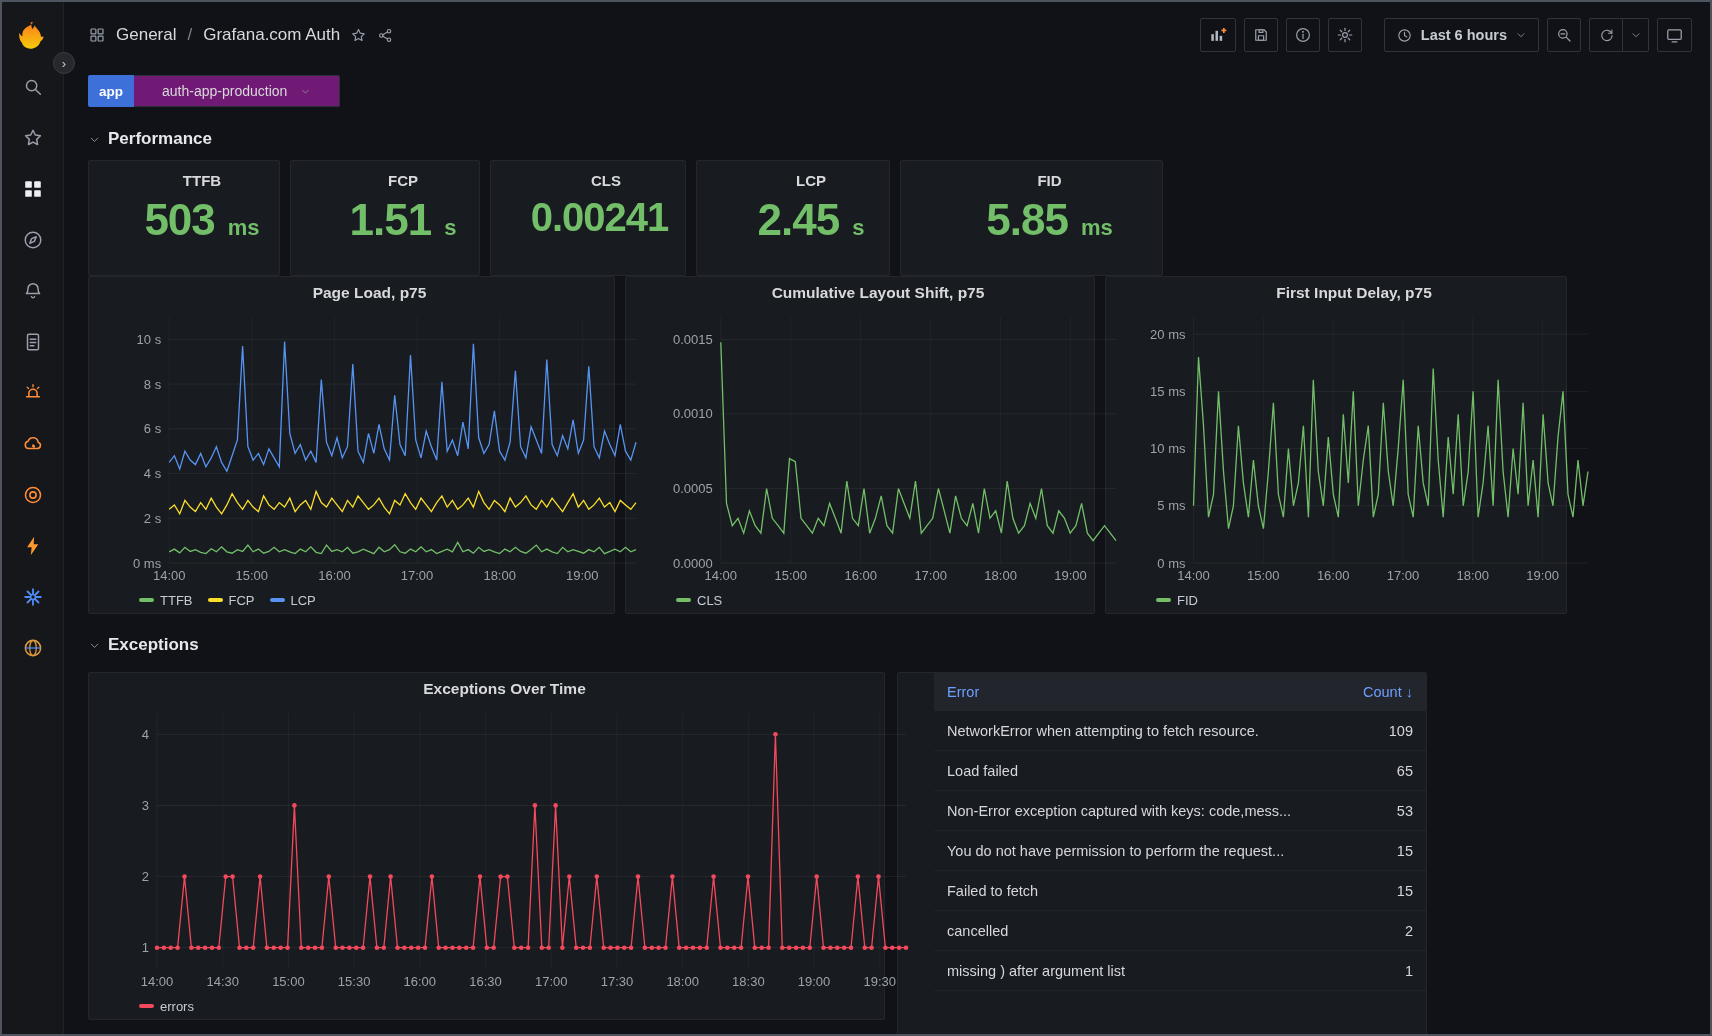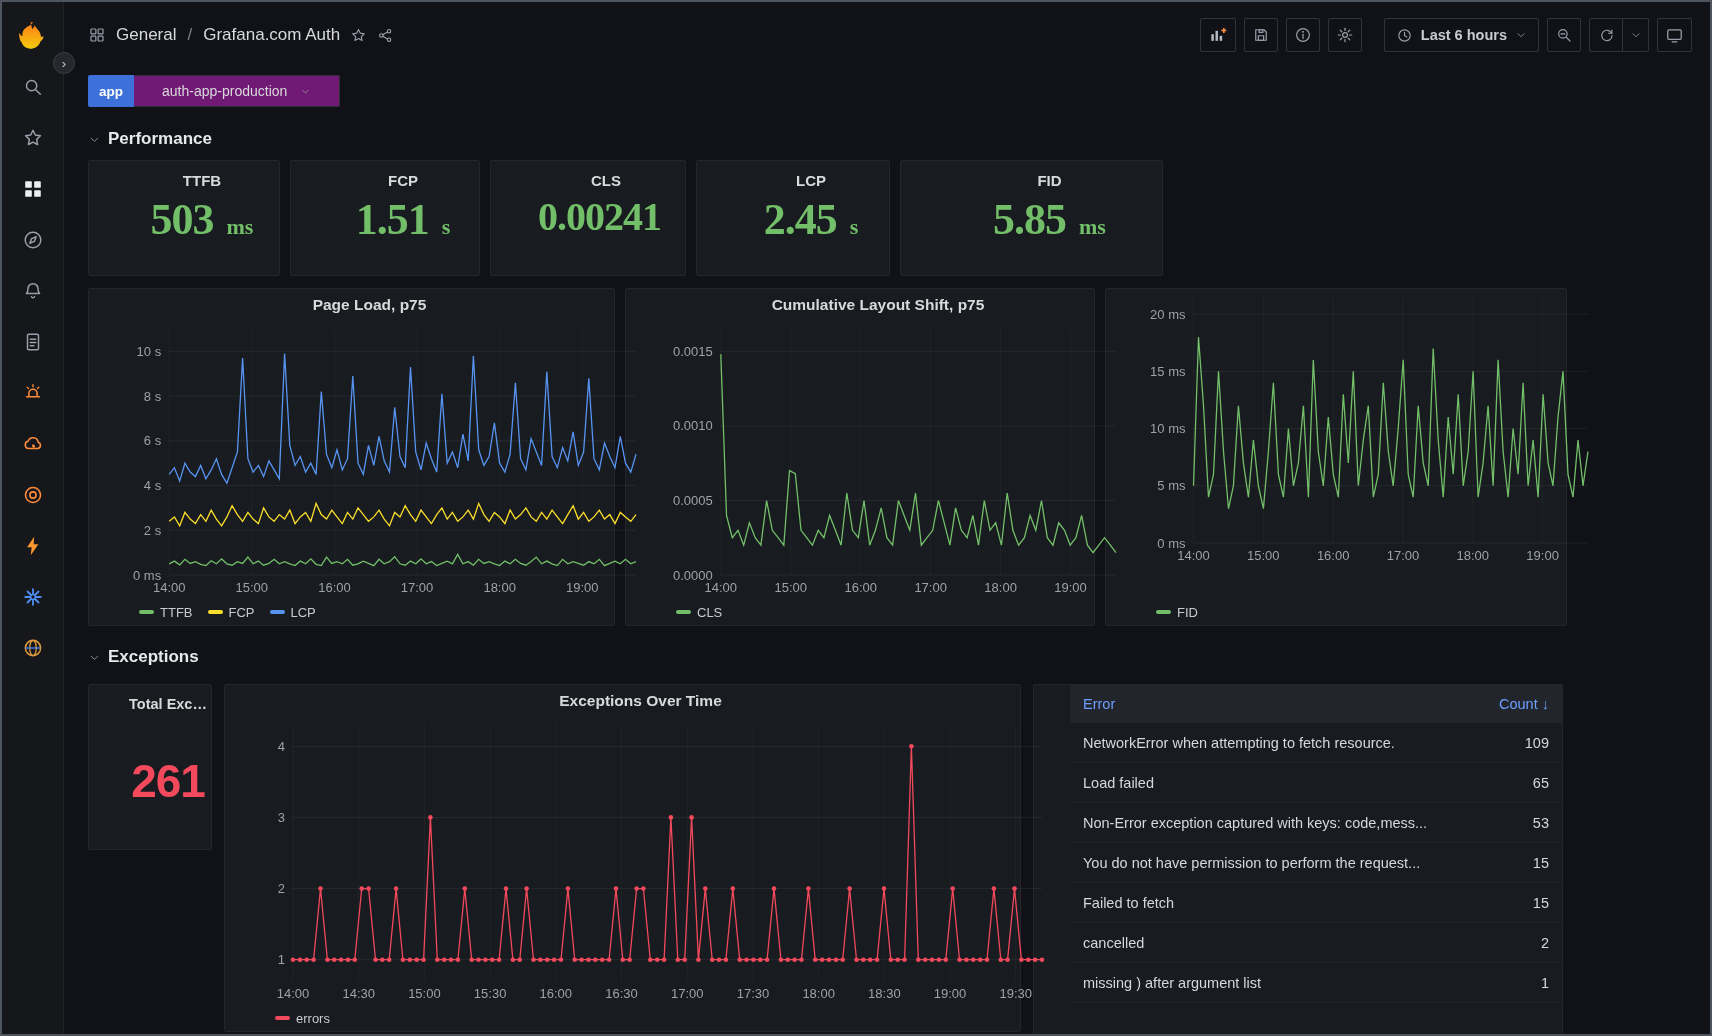--- a/index.html
+++ b/index.html
@@ -41,25 +41,25 @@
     color:#d8d9da;font-size:14px;display:flex;align-items:center;gap:13px;padding:0 28px;cursor:pointer;}
   
   .content{padding:2px 24px 0 24px;flex:1;min-height:0;}
   .section-row{display:flex;align-items:center;gap:7px;height:34px;margin-top:6px;
     font-weight:700;font-size:17px;color:#e6e8ea;cursor:pointer;width:fit-content;}
   .panel{background:#181b1f;border:1px solid #24262c;border-radius:2px;padding-left:36px;}
   
   .stat-row{display:flex;gap:10px;margin-top:4px;}
   .stat-panel{height:116px;display:flex;flex-direction:column;align-items:center;padding-top:11px;}
   .stat-title{font-size:15px;font-weight:700;color:#d8d9da;}
-  .stat-value{flex:1;display:flex;align-items:baseline;gap:13px;color:var(--green);font-weight:700;margin-top:2px;font-family:Liberation Serif, serif;}
+  .stat-value{flex:1;display:flex;align-items:baseline;gap:13px;color:var(--green);font-weight:700;margin-top:2px;}
   .stat-num{font-size:44px;letter-spacing:-1px;line-height:1.3;}
   .stat-unit{font-size:22px;}
   
-  .charts-row{display:flex;gap:10px;margin-top:12px;}
+  .charts-row{display:flex;gap:10px;margin-top:0;}
   .chart-panel{display:flex;flex-direction:column;}
   .panel-title{height:32px;flex:none;display:flex;align-items:center;justify-content:center;
     font-size:15.5px;font-weight:700;color:#d8d9da;cursor:pointer;}
   .chart-canvas{flex:1;min-height:0;position:relative;}
   .legend{height:26px;flex:none;display:flex;align-items:center;gap:15px;padding-left:14px;}
   .legend-item{display:flex;align-items:center;gap:6px;font-size:13px;color:#c7ccd3;cursor:pointer;}
   .legend-swatch{width:15px;height:4px;border-radius:2px;display:inline-block;}
   
   .bottom-row{display:flex;gap:12px;margin-top:10px;align-items:flex-start;}
   .total-panel{width:124px;height:166px;display:flex;flex-direction:column;align-items:center;padding-top:11px;}
@@ -425,20 +425,21 @@
               </svg>
             </div>
           <div class="legend">
               <span class="legend-item">
                 <span class="legend-swatch" style="background: rgb(115, 191, 105);"></span>
                 <span>CLS</span>
               </span>
             </div>
         </div>
         <div class="panel chart-panel" style="width:462px;height:338px">
+          <div class="panel-title">First Input Delay, p75</div>
           <div class="chart-canvas">
               <svg width="460" height="278" style="display:block">
                 <line x1="51.5" x2="51.5" y1="8" y2="254" stroke="rgba(204,204,220,0.05)"></line>
                 <text x="51.5" y="271" text-anchor="middle" fill="#9da2ab" font-size="13">14:00</text>
                 <line x1="121.32650000000001" x2="121.32650000000001" y1="8" y2="254" stroke="rgba(204,204,220,0.05)"></line>
                 <text x="121.32650000000001" y="271" text-anchor="middle" fill="#9da2ab" font-size="13">15:00</text>
                 <line x1="191.15300000000002" x2="191.15300000000002" y1="8" y2="254" stroke="rgba(204,204,220,0.05)"></line>
                 <text x="191.15300000000002" y="271" text-anchor="middle" fill="#9da2ab" font-size="13">16:00</text>
                 <line x1="260.97950000000003" x2="260.97950000000003" y1="8" y2="254" stroke="rgba(204,204,220,0.05)"></line>
                 <text x="260.97950000000003" y="271" text-anchor="middle" fill="#9da2ab" font-size="13">17:00</text>
@@ -469,24 +470,20 @@
       </div>
 
       <div class="section-row" style="margin-top:14px">
         <svg class="chev" width="13" height="13" viewBox="0 0 24 24">
           <polyline class="icon-stroke" points="6,9.5 12,15.5 18,9.5"></polyline>
         </svg>
         <span>Exceptions</span>
       </div>
 
       <div class="bottom-row">
-        <div class="panel total-panel">
-          <div class="total-title">Total Exc…</div>
-          <div class="total-value">261</div>
-        </div>
         <div class="panel chart-panel" style="width:797px;height:348px">
           <div class="panel-title">Exceptions Over Time</div>
           <div class="chart-canvas">
               <svg width="795" height="288" style="display:block">
                 <line x1="32" x2="32" y1="8" y2="264" stroke="rgba(204,204,220,0.05)"></line>
                 <text x="32" y="281" text-anchor="middle" fill="#9da2ab" font-size="13">14:00</text>
                 <line x1="97.70772727272727" x2="97.70772727272727" y1="8" y2="264" stroke="rgba(204,204,220,0.05)"></line>
                 <text x="97.70772727272727" y="281" text-anchor="middle" fill="#9da2ab" font-size="13">14:30</text>
                 <line x1="163.41545454545454" x2="163.41545454545454" y1="8" y2="264" stroke="rgba(204,204,220,0.05)"></line>
                 <text x="163.41545454545454" y="281" text-anchor="middle" fill="#9da2ab" font-size="13">15:00</text>

